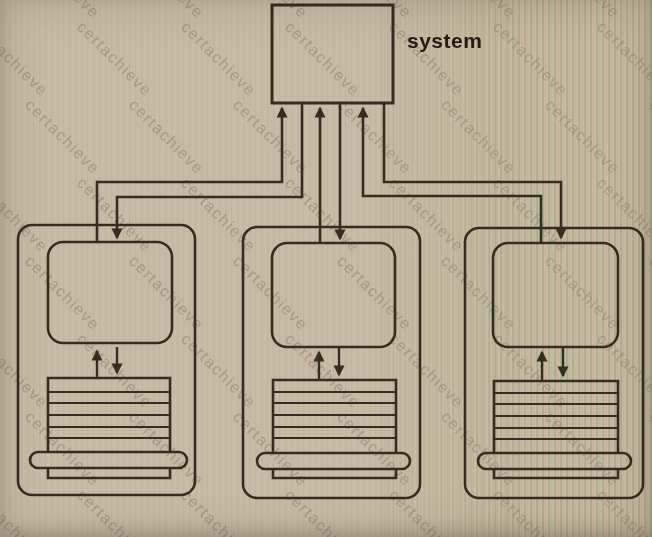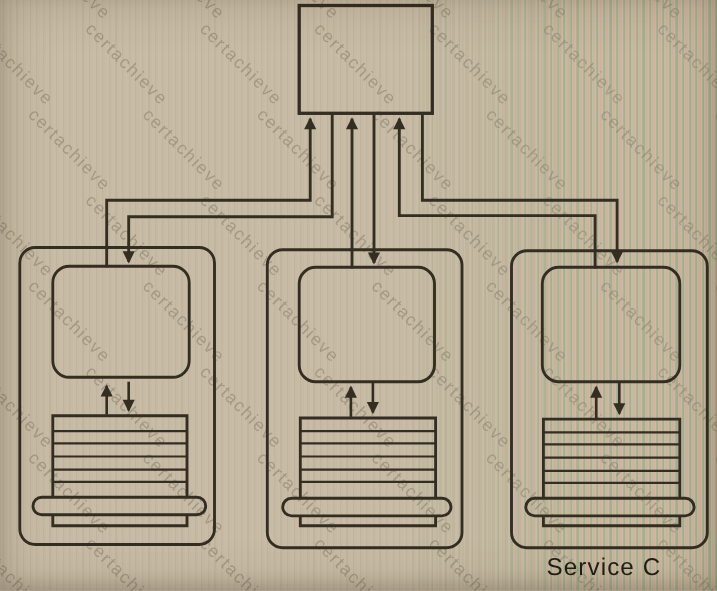--- a/index.html
+++ b/index.html
@@ -144,16 +144,16 @@
       <path d="M97,243 L97,182 L282,182 L282,108" stroke-width="2.6" marker-end="url(#ah)"></path>
       <path d="M302,104 L302,197 L117,197 L117,238" stroke-width="2.6" marker-end="url(#ah)"></path>
       <path d="M320,244 L320,108" stroke-width="2.6" marker-end="url(#ah)"></path>
       <path d="M340,104 L340,239" stroke-width="2.6" marker-end="url(#ah)"></path>
       <path d="M541,244 L541,196 L363,196 L363,108" stroke-width="2.6" marker-end="url(#ah)"></path>
       <path d="M384,104 L384,182 L561,182 L561,238" stroke-width="2.6" marker-end="url(#ah)"></path>
     </g>
   </svg>
 
   <div class="label legacy-label">
+    <div>system</div>
   </div>
 
-  <div class="label service-label" style="left:460px;top:503px;width:178px">Service C</div>
 </div>
 
 </body></html>

